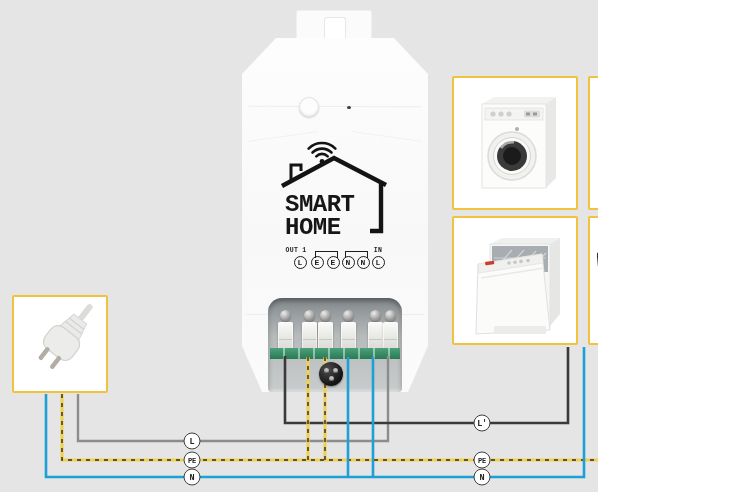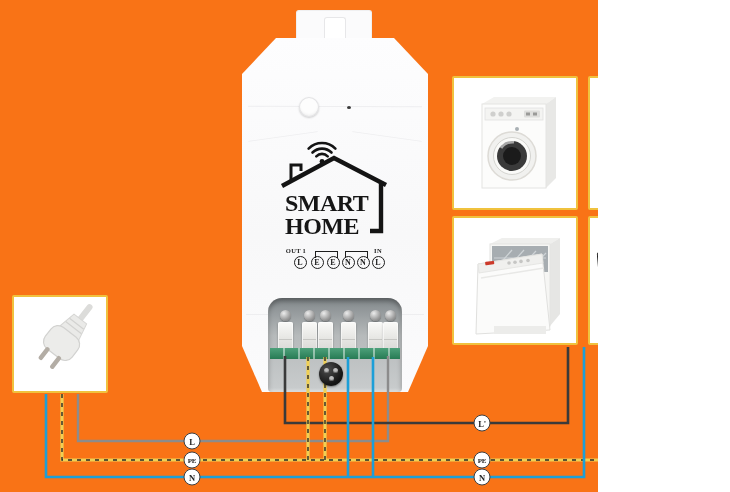--- a/index.html
+++ b/index.html
@@ -1,18 +1,18 @@
 <!DOCTYPE html>
 <html><head>
 <meta charset="utf-8">
 <style>
   html,body{margin:0;padding:0;background:#fff;}
   #stage{
-    position:relative;width:598px;height:492px;background:#f97316;overflow:hidden;
-    font-family:Liberation Serif, serif;
+    position:relative;width:598px;height:492px;background:#e5e5e5;overflow:hidden;
+    font-family:Liberation Mono, monospace;
   }
   
   .device{position:absolute;left:240px;top:10px;width:190px;height:386px;}
   .top-tab{position:absolute;left:56px;top:0;width:74px;height:32px;background:#fbfbfc;
     border:1px solid #f0f0f1;border-bottom:none;border-radius:3px 3px 0 0;}
   .tab-slot{position:absolute;left:27px;top:6px;width:20px;height:26px;background:#ffffff;
     border:1px solid #e7e7e9;border-bottom:none;border-radius:3px 3px 0 0;}
   .device-body{position:absolute;left:0;top:26px;width:190px;height:360px;
     background:linear-gradient(180deg,#fdfdfe 0%,#f8f8f9 55%,#fbfbfc 100%);
     clip-path:polygon(36px 2px,154px 2px,188px 38px,188px 310px,168px 356px,22px 356px,2px 310px,2px 38px);

